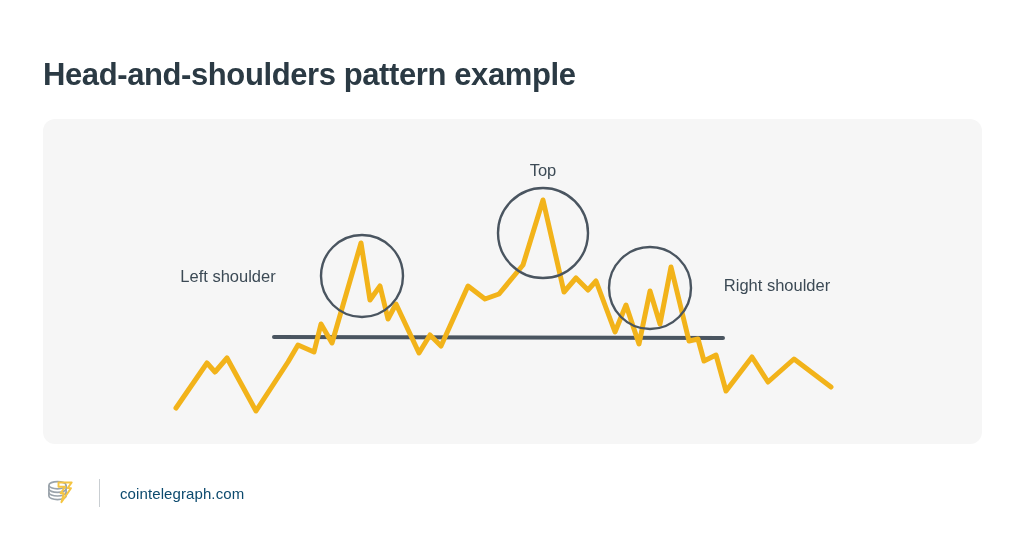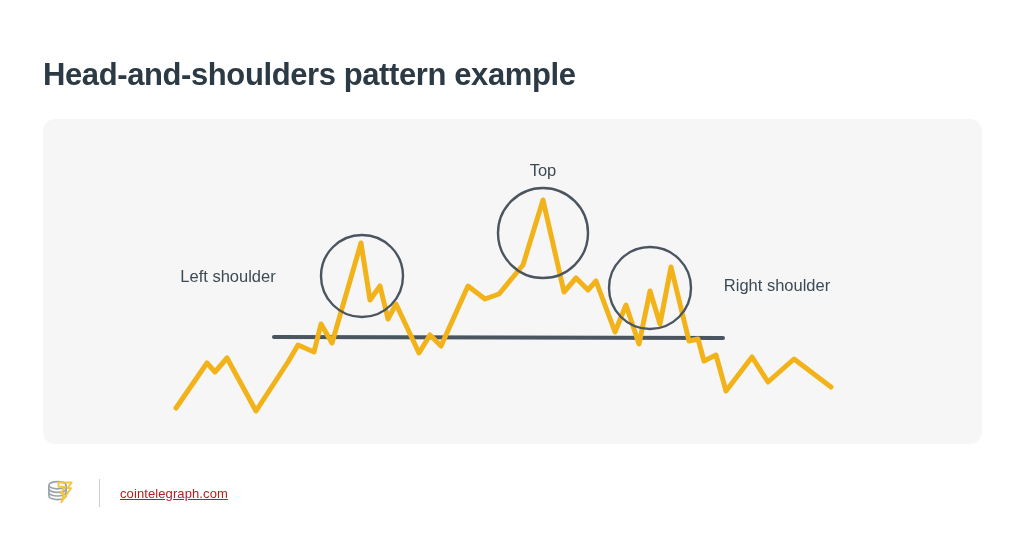--- a/index.html
+++ b/index.html
@@ -70,25 +70,24 @@
     display: block;
   }
   .footer-divider {
     width: 1px;
     height: 28px;
     background: #c9ced2;
     margin: 0 20px 0 22px;
   }
   .footer-text {
     font-family: "Liberation Sans", sans-serif;
-    font-size: 13px;
-    color: #b91c1c;
+    font-size: 15px;
+    color: #0c4a6e;
     letter-spacing: 0.1px;
     white-space: nowrap;
-    text-decoration: underline;
   }
 </style>
 </head>
 <body>
 
 <div class="page">
 
   <h1 class="page-title">Head-and-shoulders pattern example</h1>
 
   <div class="chart-card">

